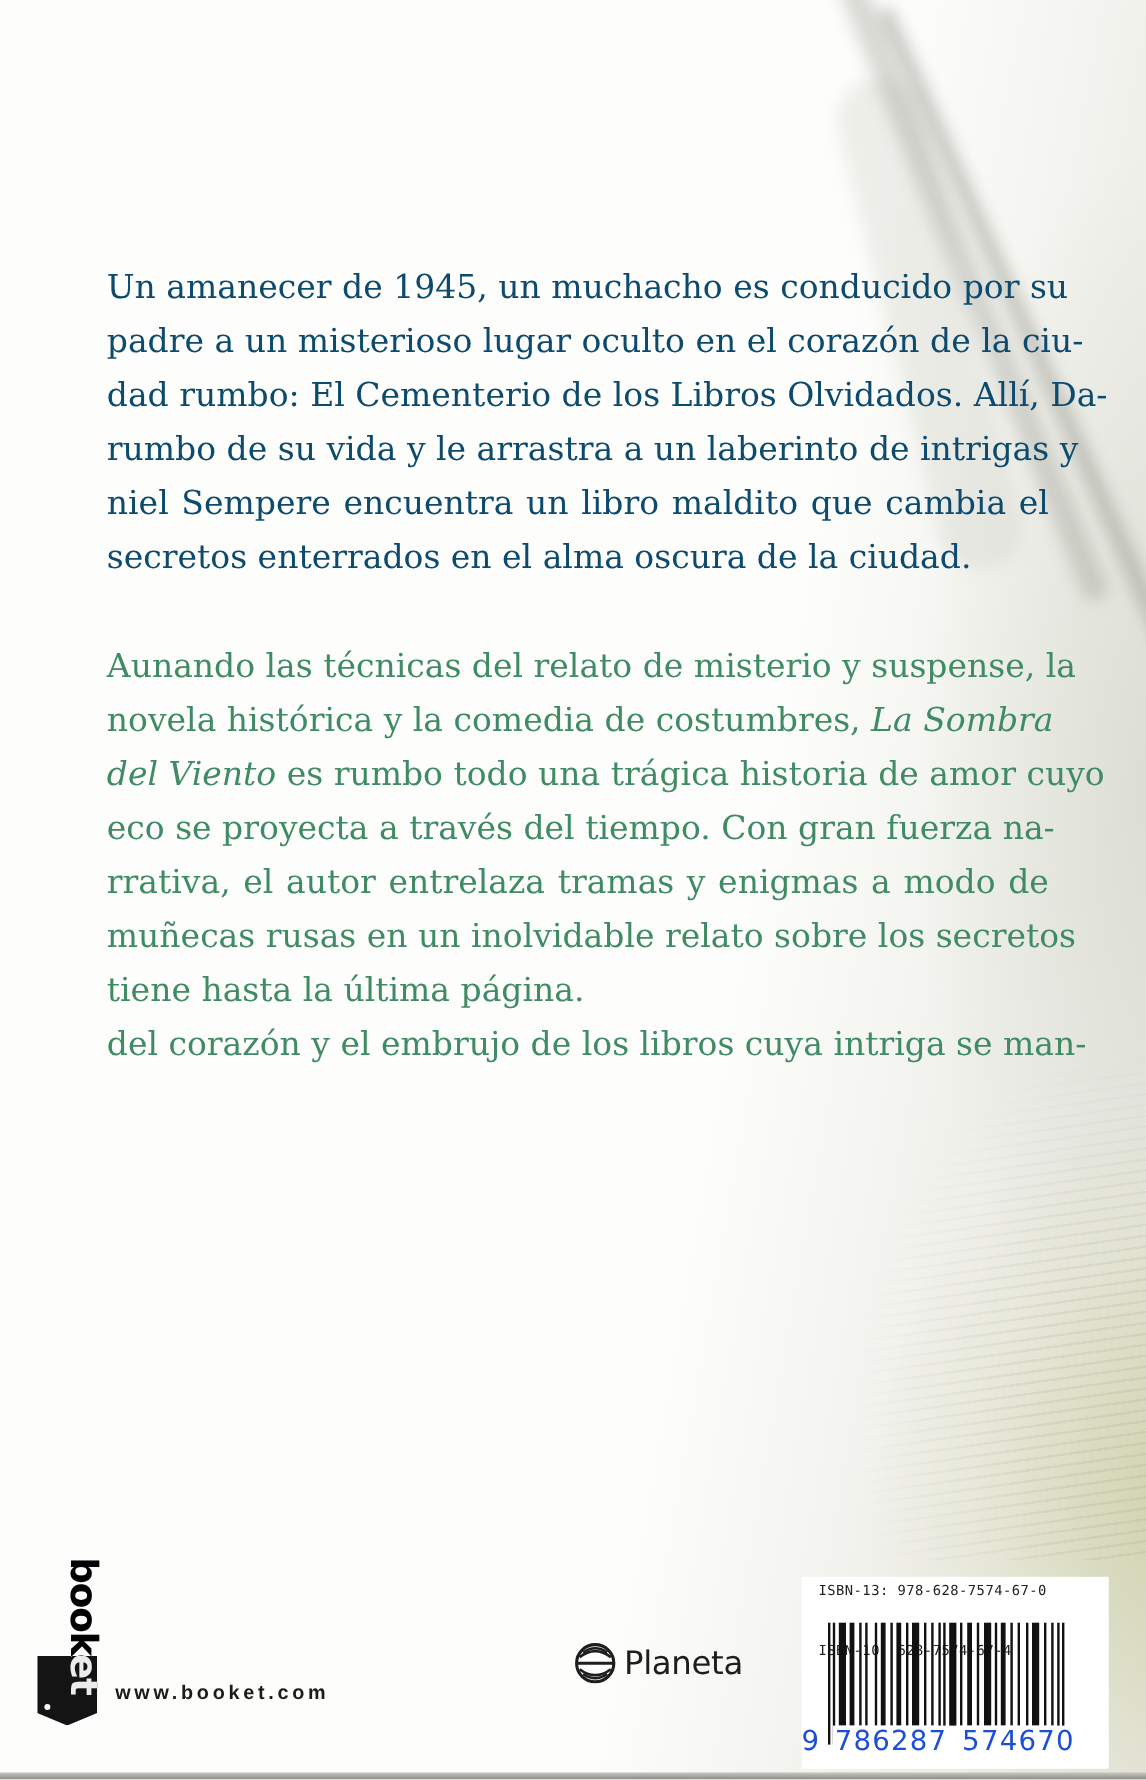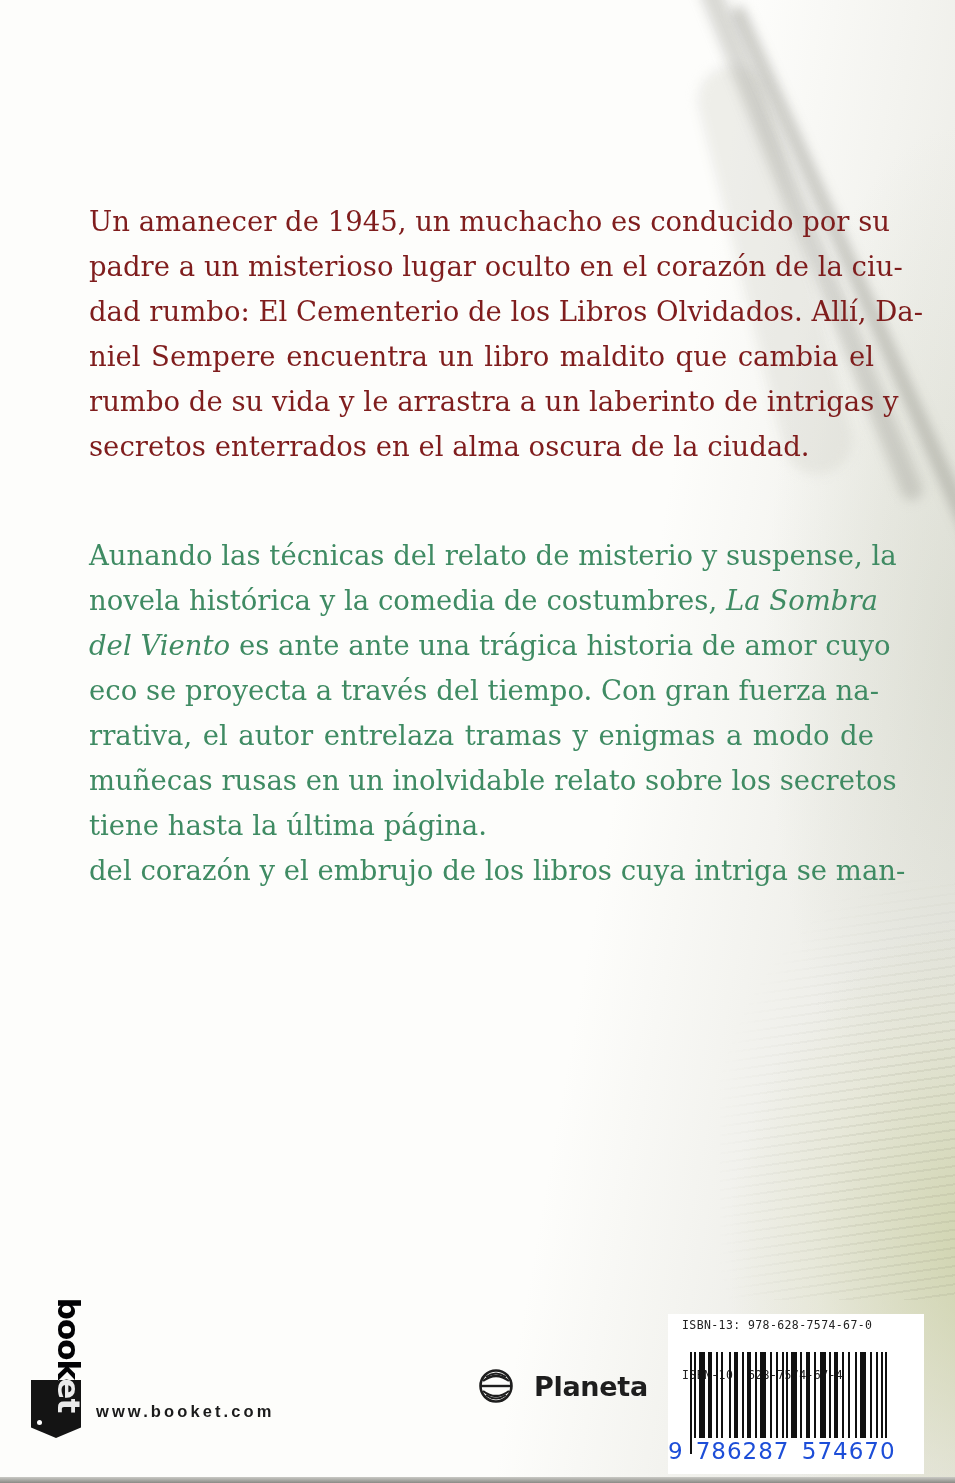--- a/index.html
+++ b/index.html
@@ -29,21 +29,21 @@
     position: absolute; left: 0; bottom: 0; width: 955px; height: 6px;
     background: linear-gradient(#c9c9c4, #8a8a85);
   }
 
   .blurb {
     position: absolute; left: 89px; width: 785px;
     font-size: 27.5px; line-height: 45px;
     text-align: justify; hyphens: manual;
     margin: 0;
   }
-  .blurb.p1 { top: 199px; color: #7f1d1d; }
+  .blurb.p1 { top: 217px; color: #0c4a6e; }
   .blurb.p2 { top: 533px; color: #3f8b63; }
   .blurb .line { display: block; text-align: justify; text-align-last: justify; white-space: nowrap; }
   .blurb .line.last { text-align-last: left; }
   .blurb em { font-style: italic; }
 
   .booket-logo {
     position: absolute; left: 30px; top: 1295px; width: 52px; height: 150px;
   }
   .booket-word {
     position: absolute; left: 26px; top: 0; width: 26px; height: 120px;
@@ -63,21 +63,21 @@
 
   .urls {
     position: absolute; left: 96px; top: 1400px;
     font-family: "Liberation Sans", sans-serif; font-weight: bold;
     font-size: 16.5px; letter-spacing: 3.1px; line-height: 22px; color: #1b1b1b;
   }
   .urls div { white-space: nowrap; }
 
   .planeta {
     position: absolute; left: 478px; top: 1366px; height: 40px;
-    display: flex; align-items: center; gap: 20px; font-weight: bold;
+    display: flex; align-items: center; gap: 6px;
   }
   .planeta-name {
     font-family: "DejaVu Sans", sans-serif; font-size: 27px; color: #1e1e1e; letter-spacing: -0.3px;
   }
 
   .barcode-box {
     position: absolute; left: 668px; top: 1314px; width: 256px; height: 160px;
     background: #ffffff;
   }
   .isbn-line {
@@ -101,29 +101,29 @@
 <div class="bg-layer"></div>
 <div class="streak s3"></div>
 <div class="streak s1"></div>
 <div class="streak s2"></div>
 <div class="texture"></div>
 
 <p class="blurb p1">
   <span class="line">Un amanecer de 1945, un muchacho es conducido por su</span>
   <span class="line">padre a un misterioso lugar oculto en el corazón de la ciu-</span>
   <span class="line">dad rumbo: El Cementerio de los Libros Olvidados. Allí, Da-</span>
+  <span class="line">rumbo de su vida y le arrastra a un laberinto de intrigas y</span>
   <span class="line">niel Sempere encuentra un libro maldito que cambia el</span>
-  <span class="line">rumbo de su vida y le arrastra a un laberinto de intrigas y</span>
   <span class="line last">secretos enterrados en el alma oscura de la ciudad.</span>
 </p>
 
 <p class="blurb p2">
   <span class="line">Aunando las técnicas del relato de misterio y suspense, la</span>
   <span class="line"><span>novela histórica y la comedia de costumbres, </span><em>La Sombra</em></span>
-  <span class="line"><em>del Viento</em><span> es ante ante una trágica historia de amor cuyo</span></span>
+  <span class="line"><em>del Viento</em><span> es rumbo todo una trágica historia de amor cuyo</span></span>
   <span class="line">eco se proyecta a través del tiempo. Con gran fuerza na-</span>
   <span class="line">rrativa, el autor entrelaza tramas y enigmas a modo de</span>
   <span class="line">muñecas rusas en un inolvidable relato sobre los secretos</span>
   <span class="line last">tiene hasta la última página.</span>
   <span class="line">del corazón y el embrujo de los libros cuya intriga se man-</span>
 </p>
 
 <div class="booket-logo">
   <div class="booket-tag">
     <div class="booket-tag-hole"></div>

